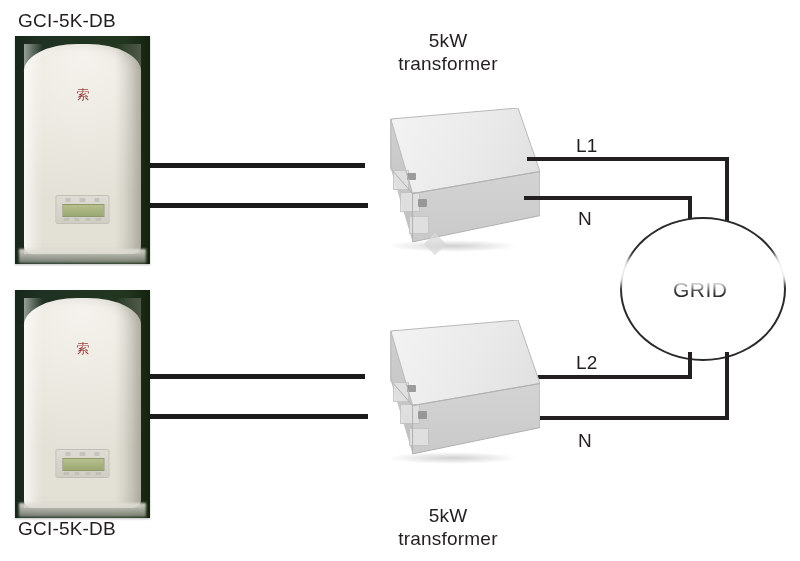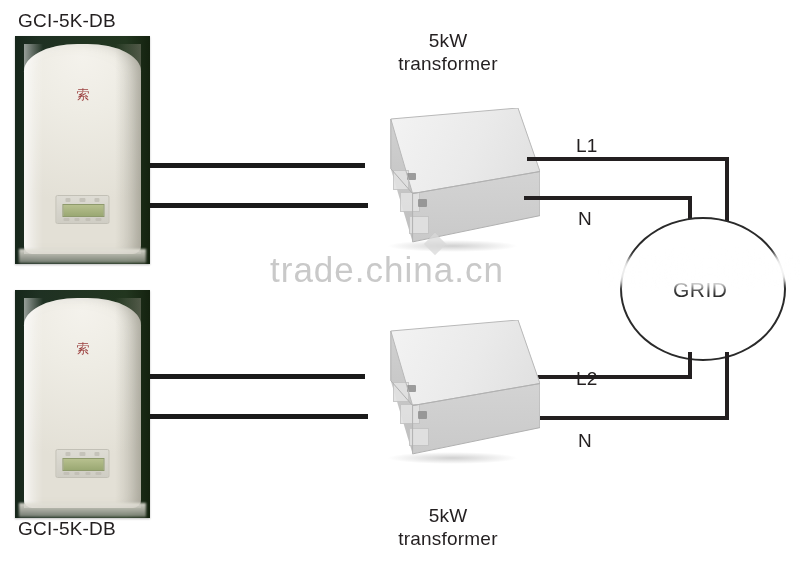--- a/index.html
+++ b/index.html
@@ -299,21 +299,21 @@
 
   <div class="grid-circle" style="left:620px; top:217px; width:166px; height:144px;"></div>
   <div class="grid-text" style="left:673px; top:278px;">GRID</div>
 
   <div class="wire-thin-h" style="left:527px; top:375px; width:165px;"></div>
   <div class="wire-thin-v" style="left:688px; top:352px; height:27px;"></div>
 
   <div class="wire-thin-h" style="left:524px; top:416px; width:205px;"></div>
   <div class="wire-thin-v" style="left:725px; top:352px; height:68px;"></div>
 
-  <div class="label" style="left:576px; top:368px;">L2</div>
+  <div class="label" style="left:576px; top:352px;">L2</div>
   <div class="label" style="left:578px; top:430px;">N</div>
 
   <div class="transformer" style="left:358px; top:320px;">
     <div class="tf-shadow"></div>
     <div class="tf-top"></div>
     <div class="tf-left"></div>
     <div class="tf-front"></div>
     <div class="tf-plate" style="left:19%; top:45%; width:8%; height:13%;"></div>
     <div class="tf-vent" style="left:27%; top:47%; width:5%; height:5%;"></div>
     <div class="tf-plate" style="left:23%; top:61%; width:10%; height:13%;"></div>
@@ -349,19 +349,18 @@
       </div>
     </div>
     <div class="inv-base"></div>
   </div>
 
   <div class="label" style="left:18px; top:518px;">GCI-5K-DB</div>
 
   <div class="wire-h" style="left:150px; top:374px; width:215px;"></div>
   <div class="wire-h" style="left:150px; top:414px; width:218px;"></div>
 
-  <div class="watermark" style="left:270px; top:250px;">trade.china.cn</div>
   <div class="wm-diamond" style="left:427px; top:236px;"></div>
   <div class="wm-smudge" style="left:620px; top:250px; width:180px; height:42px;"></div>
   <div class="wm-smudge" style="left:598px; top:255px; width:70px; height:34px;"></div>
   <div class="wm-smudge" style="left:745px; top:252px; width:60px; height:34px;"></div>
 
 </div>
 
 </body></html>

